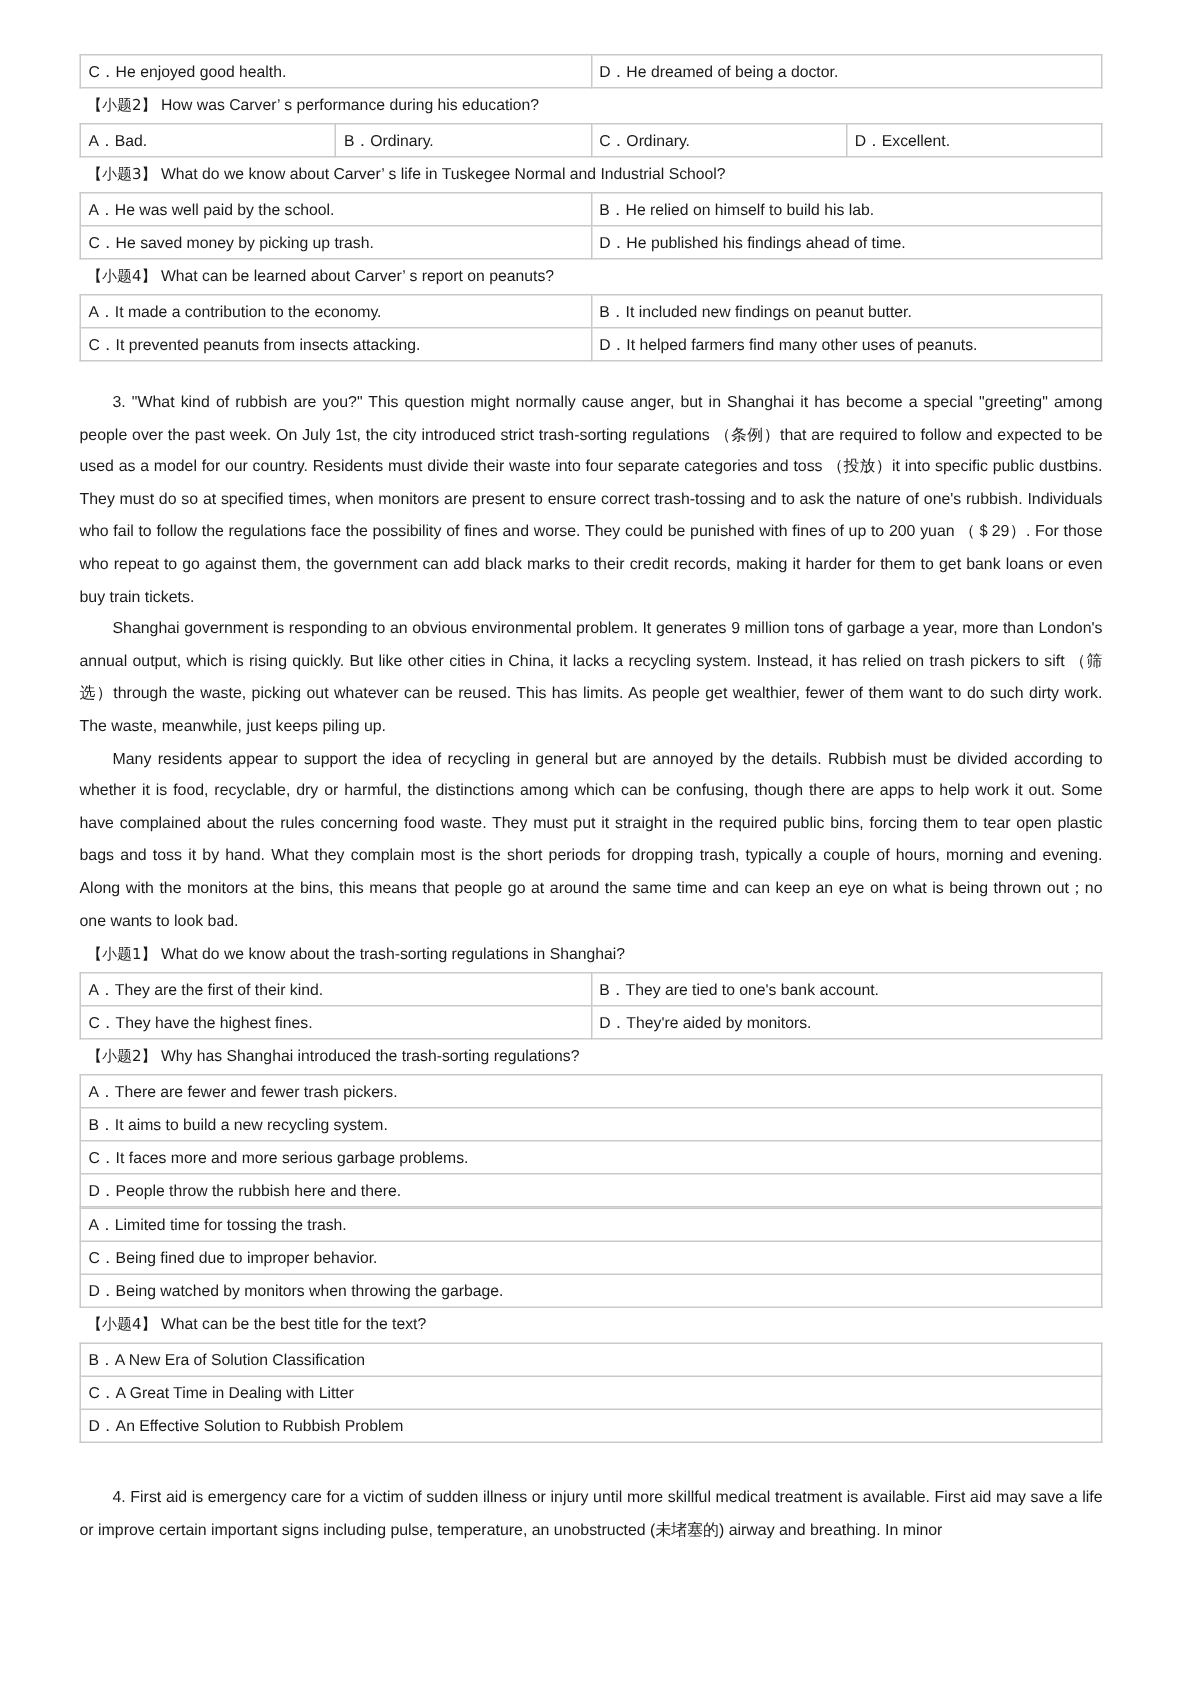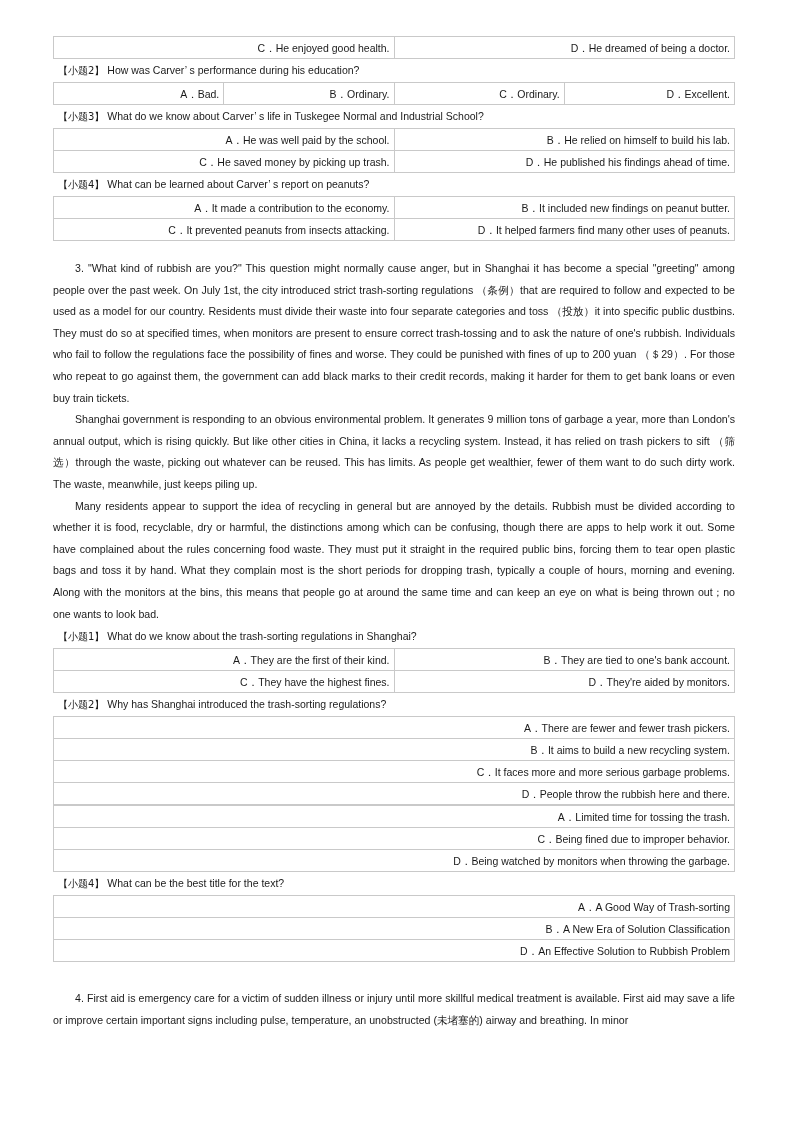--- a/index.html
+++ b/index.html
@@ -32,21 +32,20 @@
   table.opts td {
     border: 1px solid #c9c9c9;
     padding: 3px 4px 3px 5px;
     font-size: 10.5px;
     line-height: 14px;
     height: 15px;
     vertical-align: middle;
     color: #1a1a1a;
     white-space: nowrap;
     overflow: hidden;
-    text-align: right;
   }
   table.opts.cols2 td { width: 50%; }
   table.opts.cols4 td { width: 25%; }
   table.opts.cols1 td { width: 100%; }
 
   
   .stem {
     font-size: 10.5px;
     line-height: 14px;
     padding: 4px 0 4px 5px;
@@ -187,27 +186,27 @@
         </tr>
   </tbody>
     </table>
 
   <div class="stem">
     <span class="tag cjk">【小题4】</span>
     <span>What can be the best title for the text?</span>
   </div>
   <table class="opts cols1">
     <tbody>
-        <tr>
-          <td>A．A Good Way of Trash-sorting</td>
-        </tr>
     <tr>
           <td>B．A New Era of Solution Classification</td>
         </tr>
     <tr>
+          <td>C．A Great Time in Dealing with Litter</td>
+        </tr>
+    <tr>
           <td>D．An Effective Solution to Rubbish Problem</td>
         </tr>
   </tbody>
     </table>
 
   <div class="spacer-lg"></div>
 
   <p class="para">4. First aid is emergency care for a victim of sudden illness or injury until more skillful medical treatment is available. First aid may save a life or improve certain important signs including pulse, temperature, an unobstructed (未堵塞的) airway and breathing. In minor</p>
 
 </div>

